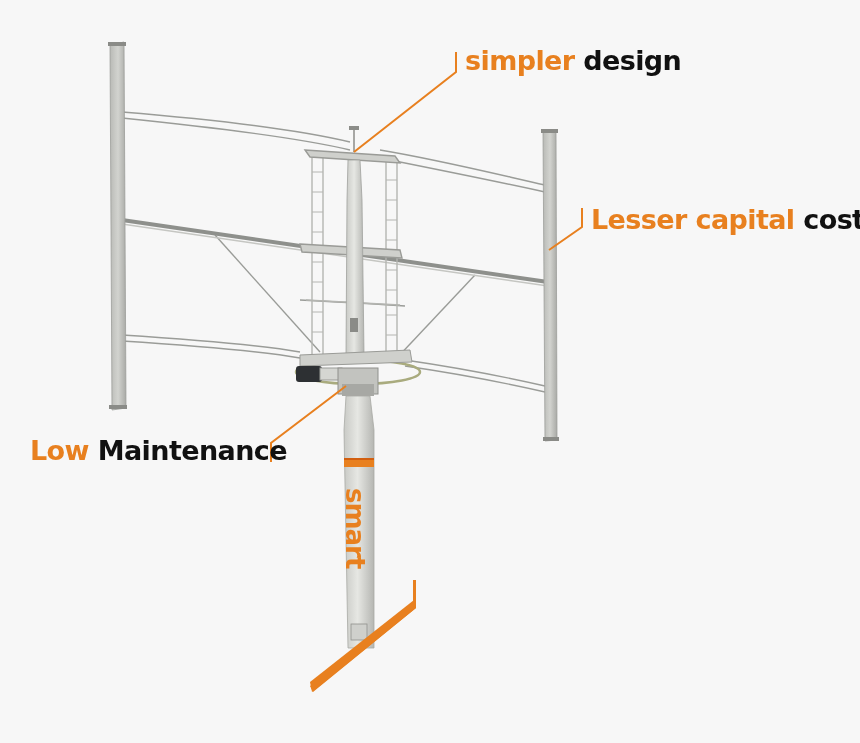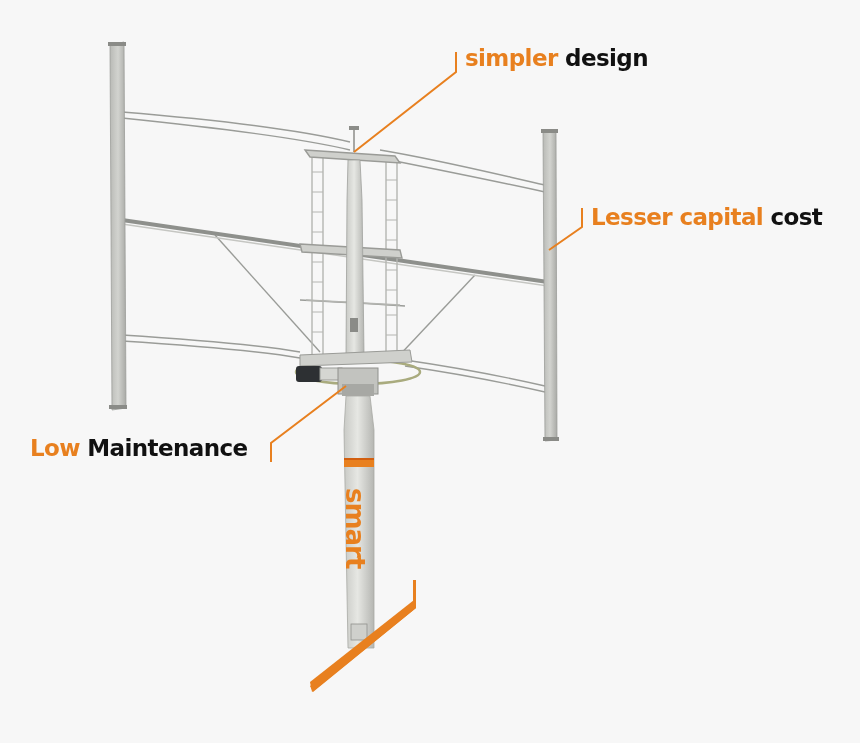--- a/index.html
+++ b/index.html
@@ -1,18 +1,18 @@
 <!DOCTYPE html>
 <html><head>
 <meta charset="utf-8">
 <style>
   html, body { margin: 0; padding: 0; }
   body { width: 860px; height: 743px; background: #f7f7f7; overflow: hidden; position: relative; font-family: "DejaVu Sans", sans-serif; }
   #stage { position: absolute; left: 0; top: 0; width: 860px; height: 743px; }
-  .label { position: absolute; font-weight: bold; font-size: 23px; letter-spacing: -0.6px; white-space: nowrap; line-height: 1; }
+  .label { position: absolute; font-weight: bold; font-size: 27px; letter-spacing: -0.6px; white-space: nowrap; line-height: 1; }
   .label .hl { color: #e8801f; }
   .label .dk { color: #111111; }
   #lbl-simpler { left: 465px; top: 47px; }
   #lbl-lesser { left: 591px; top: 206px; }
   #lbl-low { left: 30px; top: 437px; }
   #lbl-easy { left: 421px; top: 580px; }
   svg { position: absolute; left: 0; top: 0; }
 </style>
 </head>
 <body>

